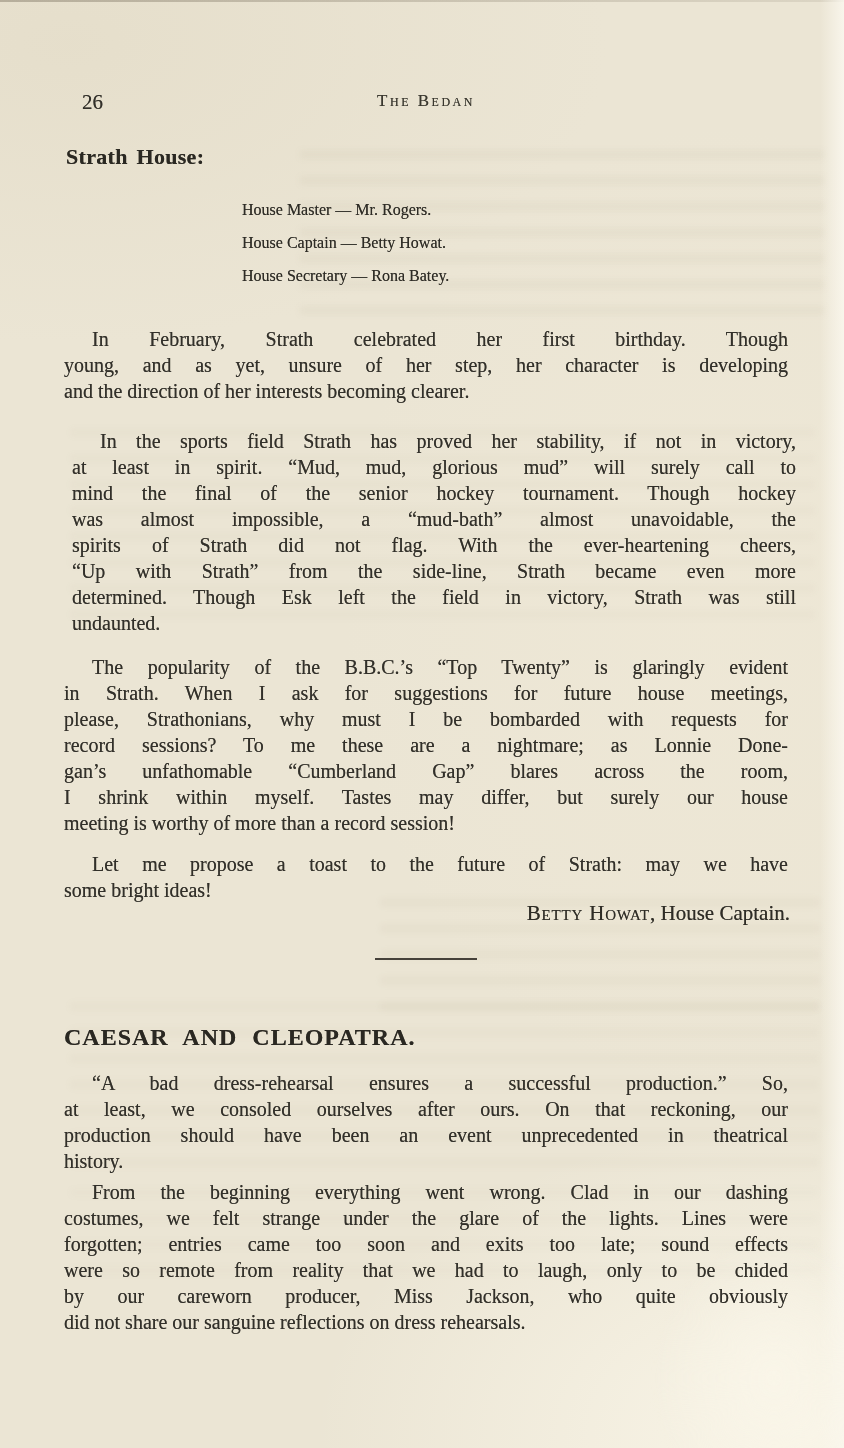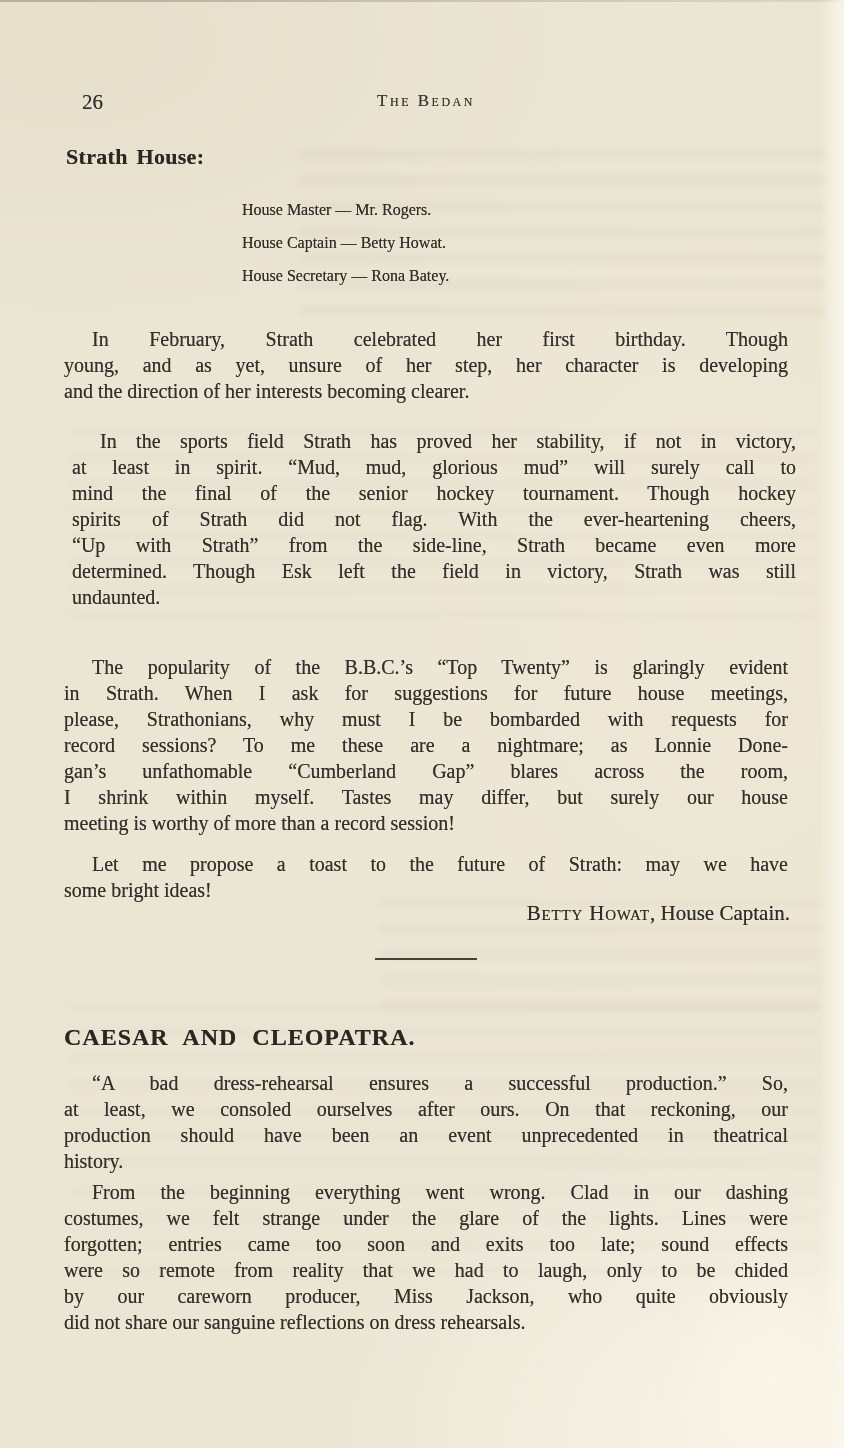--- a/index.html
+++ b/index.html
@@ -73,20 +73,21 @@
   <div class="para p1 ink">
     <div class="ln j ind">In February, Strath celebrated her first birthday.  Though</div>
     <div class="ln j">young, and as yet, unsure of her step, her character is developing</div>
     <div class="ln">and the direction of her interests becoming clearer.</div>
   </div>
 
   <div class="para p2 ink">
     <div class="ln j ind">In the sports field Strath has proved her stability, if not in victory,</div>
     <div class="ln j">at least in spirit.  “Mud, mud, glorious mud” will surely call to</div>
     <div class="ln j">mind the final of the senior hockey tournament.  Though hockey</div>
+    <div class="ln j">was almost impossible, a “mud-bath” almost unavoidable, the</div>
     <div class="ln j">spirits of Strath did not flag.  With the ever-heartening cheers,</div>
     <div class="ln j">“Up with Strath” from the side-line, Strath became even more</div>
     <div class="ln j">determined.  Though Esk left the field in victory, Strath was still</div>
     <div class="ln">undaunted.</div>
   </div>
 
   <div class="para p3 ink">
     <div class="ln j ind">The popularity of the B.B.C.’s “Top Twenty” is glaringly evident</div>
     <div class="ln j">in Strath.  When I ask for suggestions for future house meetings,</div>
     <div class="ln j">please, Strathonians, why must I be bombarded with requests for</div>

